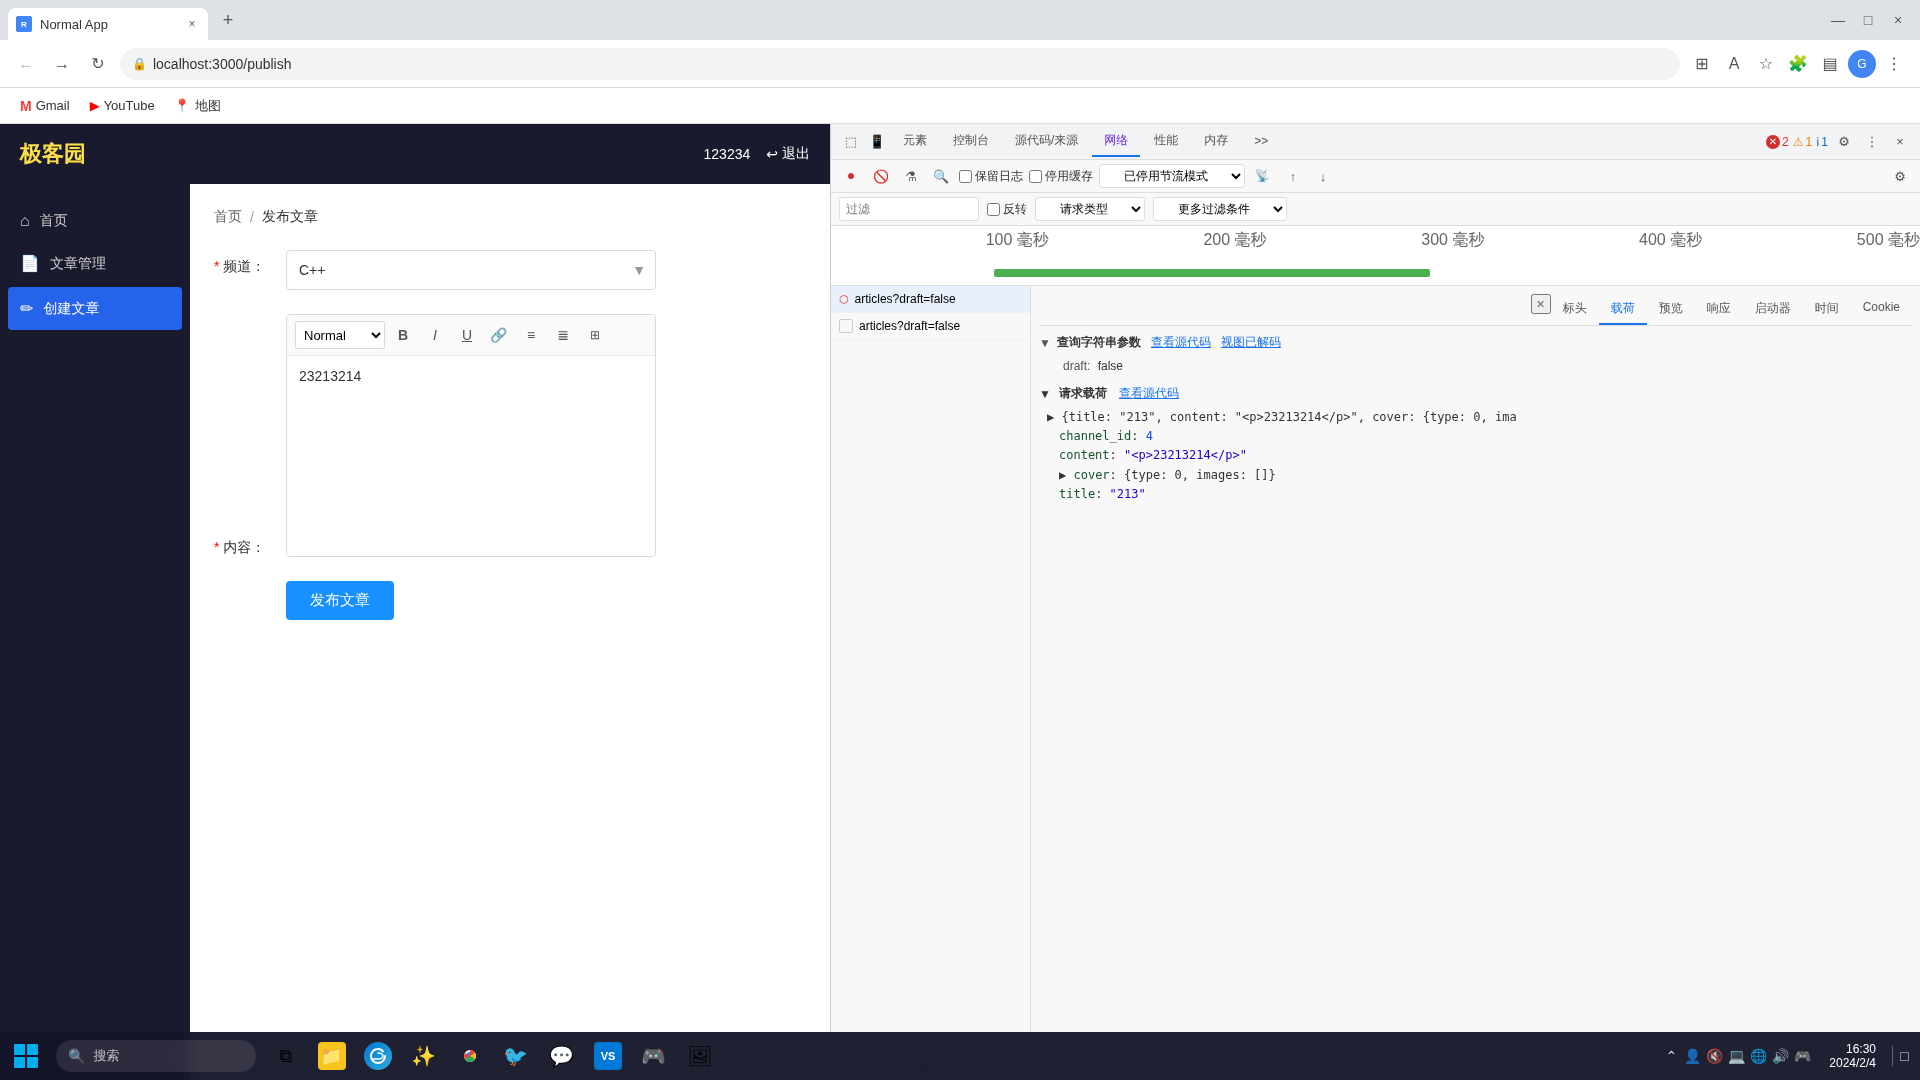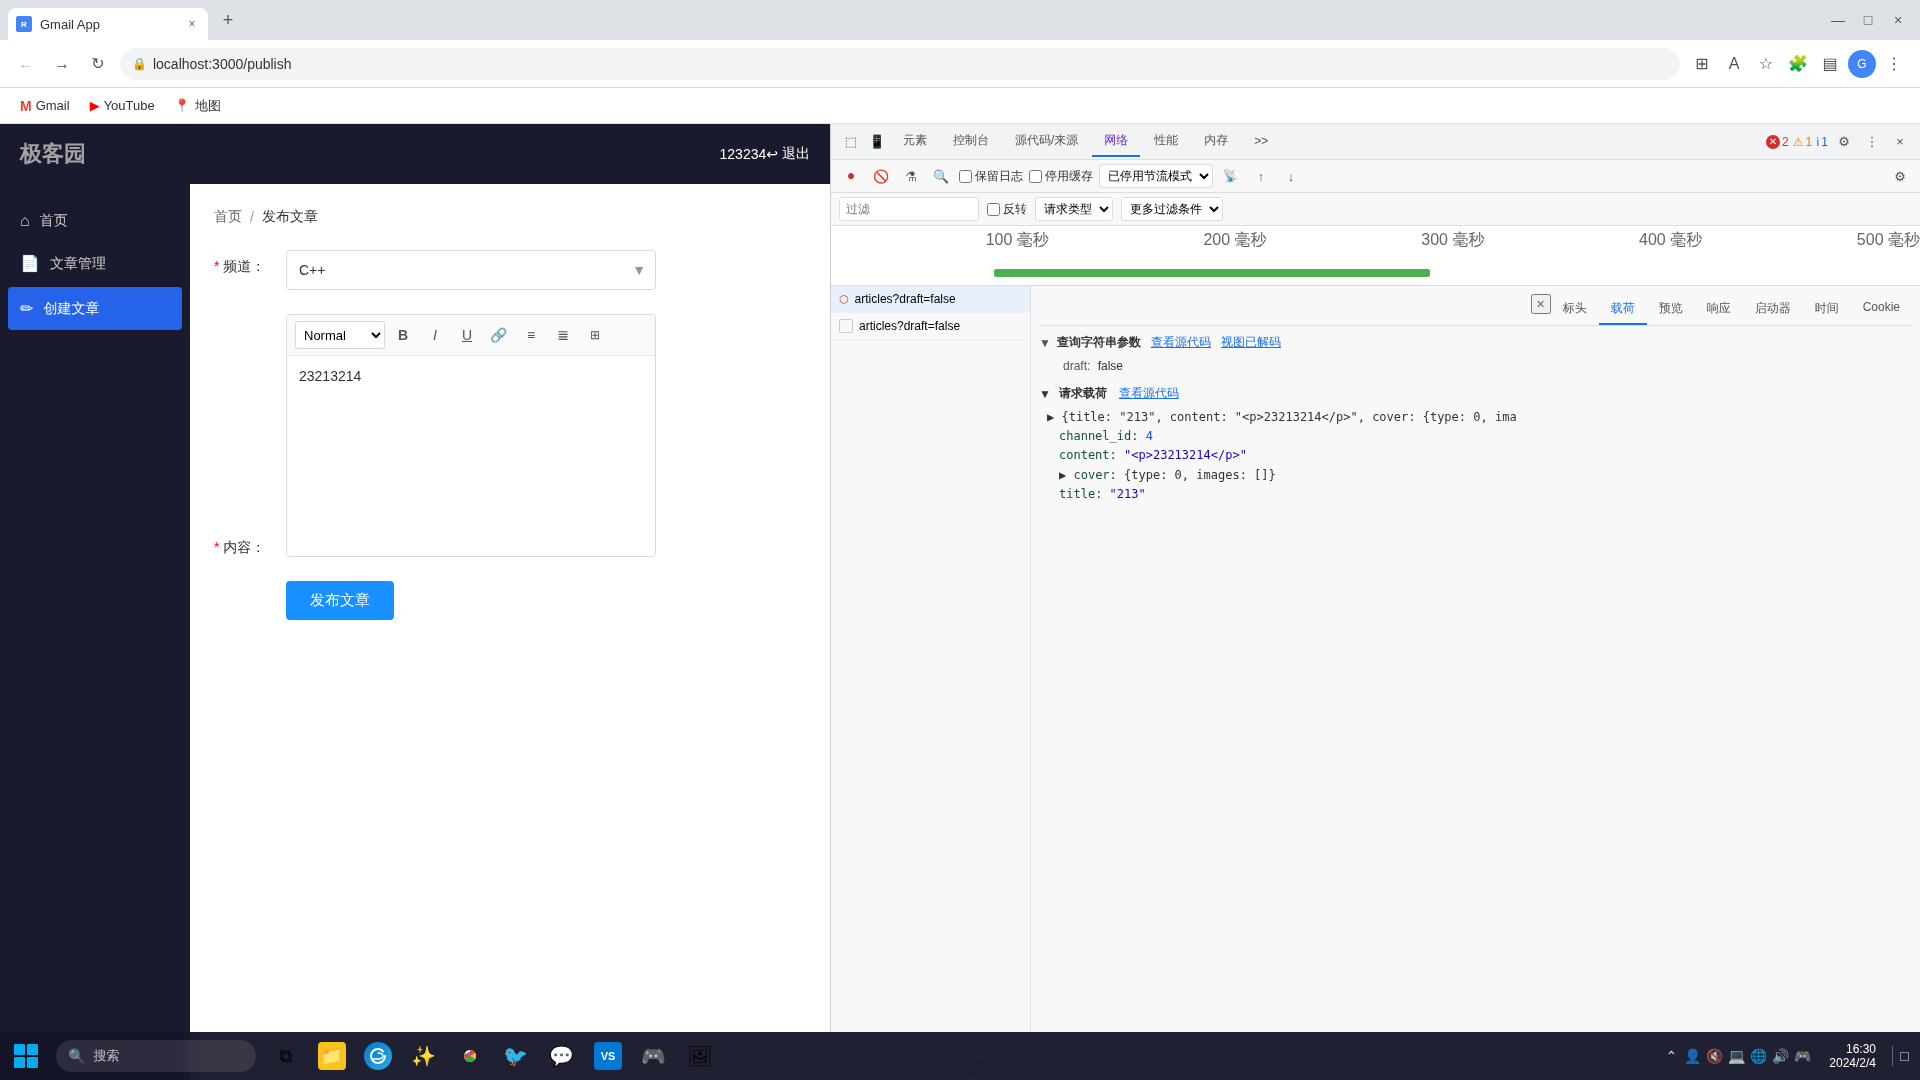--- a/index.html
+++ b/index.html
@@ -23,22 +23,22 @@
     .bookmarks-bar { background: white; height: 36px; display: flex; align-items: center; padding: 0 12px; gap: 4px; border-bottom: 1px solid #e0e0e0; }
     .bookmark-item { display: flex; align-items: center; gap: 4px; padding: 4px 8px; border-radius: 4px; cursor: pointer; font-size: 13px; color: #333; }
     .bookmark-icon-gmail { color: #EA4335; font-size: 14px; font-weight: bold; }
 
     
     .main-area { display: flex; height: calc(1080px - 40px - 48px - 36px); }
 
     
     .app-container { width: 830px; height: 100%; background: #f5f5f5; display: flex; flex-direction: column; overflow: hidden; }
     .app-header { background: #1a1a2e; height: 60px; display: flex; align-items: center; padding: 0 20px; justify-content: space-between; flex-shrink: 0; }
-    .app-logo { color: #a3a3a3; font-size: 22px; font-weight: bold; font-family: 'Microsoft YaHei', sans-serif; }
-    .app-header-right { display: flex; align-items: center; color: white; font-size: 14px; }
+    .app-logo { color: #fde047; font-size: 22px; font-weight: bold; font-family: 'Microsoft YaHei', sans-serif; }
+    .app-header-right { display: flex; align-items: center; gap: 16px; color: white; font-size: 14px; }
     .logout-btn { display: flex; align-items: center; gap: 4px; cursor: pointer; color: white; }
 
     .app-body { display: flex; flex: 1; overflow: hidden; }
 
     
     .sidebar { width: 190px; background: #1a1a2e; color: white; padding: 16px 0; flex-shrink: 0; }
     .sidebar-item { display: flex; align-items: center; gap: 10px; padding: 12px 20px; cursor: pointer; font-size: 14px; color: #ccc; }
     .sidebar-item.active { background: #2563eb; color: white; border-radius: 4px; margin: 2px 8px; padding: 12px 12px; }
     .sidebar-item .icon { font-size: 16px; }
 
@@ -71,21 +71,21 @@
     
     .devtools { flex: 1; background: #f8f8f8; display: flex; flex-direction: column; border-left: 1px solid #ccc; overflow: hidden; }
     .devtools-header { background: #f1f3f4; border-bottom: 1px solid #ddd; display: flex; align-items: center; padding: 0 8px; height: 36px; gap: 2px; flex-shrink: 0; }
     .devtools-tab { padding: 6px 12px; font-size: 12px; color: #555; cursor: pointer; border-bottom: 2px solid transparent; }
     .devtools-tab.active { color: #6d28d9; border-bottom-color: #1a73e8; }
     .devtools-toolbar { display: flex; align-items: center; padding: 4px 8px; border-bottom: 1px solid #ddd; gap: 6px; background: #f8f8f8; flex-wrap: wrap; flex-shrink: 0; }
     .devtools-icon-btn { width: 24px; height: 24px; display: flex; align-items: center; justify-content: center; border-radius: 3px; cursor: pointer; color: #555; font-size: 13px; border: none; background: none; }
     .devtools-icon-btn.red { color: #d32f2f; }
     .filter-input { height: 24px; border: 1px solid #ddd; border-radius: 3px; padding: 0 6px; font-size: 12px; width: 140px; }
     .checkbox-label { display: flex; align-items: center; gap: 3px; font-size: 12px; color: #333; cursor: pointer; }
-    .devtools-dropdown { height: 24px; border: 1px solid #ddd; border-radius: 3px; font-size: 12px; padding: 0 4px; background: white; cursor: pointer; }
+    .devtools-dropdown { height: 24px; border: 1px solid #ddd; border-radius: 3px; font-size: 12px; padding: 0 20px; background: white; cursor: pointer; }
 
     
     .timeline-area { height: 60px; background: white; border-bottom: 1px solid #ddd; position: relative; overflow: hidden; flex-shrink: 0; }
     .timeline-labels { display: flex; position: absolute; top: 4px; left: 0; right: 0; }
     .timeline-label { font-size: 16px; color: #666; flex: 1; text-align: right; }
     .timeline-bar { position: absolute; bottom: 8px; left: 15%; height: 8px; width: 40%; background: #4caf50; border-radius: 2px; }
 
     
     .network-panel { display: flex; flex: 1; overflow: hidden; }
     .network-list { width: 200px; border-right: 1px solid #ddd; overflow-y: auto; flex-shrink: 0; }
@@ -139,21 +139,21 @@
 <div class="browser-chrome">
 
   <div class="browser-tab-bar">
     <div class="browser-tab">
       <div class="tab-favicon">
         <svg width="12" height="12" viewBox="0 0 12 12">
             <rect width="12" height="12" rx="2" fill="#4285f4"></rect>
             <text x="6" y="9" text-anchor="middle" fill="white" font-size="8" font-weight="bold">R</text>
           </svg>
       </div>
-      <span class="tab-title">Gmail App</span>
+      <span class="tab-title">Normal App</span>
       <span class="tab-close">×</span>
     </div>
     <div class="tab-new">+</div>
 
     <div style="margin-left:auto; display:flex; align-items:center; gap:2px; margin-bottom:0; padding-right:8px; align-self:center;">
       <div style="width:28px;height:28px;border-radius:50%;display:flex;align-items:center;justify-content:center;cursor:pointer;font-size:14px;color:#555;">—</div>
       <div style="width:28px;height:28px;border-radius:50%;display:flex;align-items:center;justify-content:center;cursor:pointer;font-size:14px;color:#555;">□</div>
       <div style="width:28px;height:28px;border-radius:50%;display:flex;align-items:center;justify-content:center;cursor:pointer;font-size:14px;color:#555;">×</div>
     </div>
   </div>

